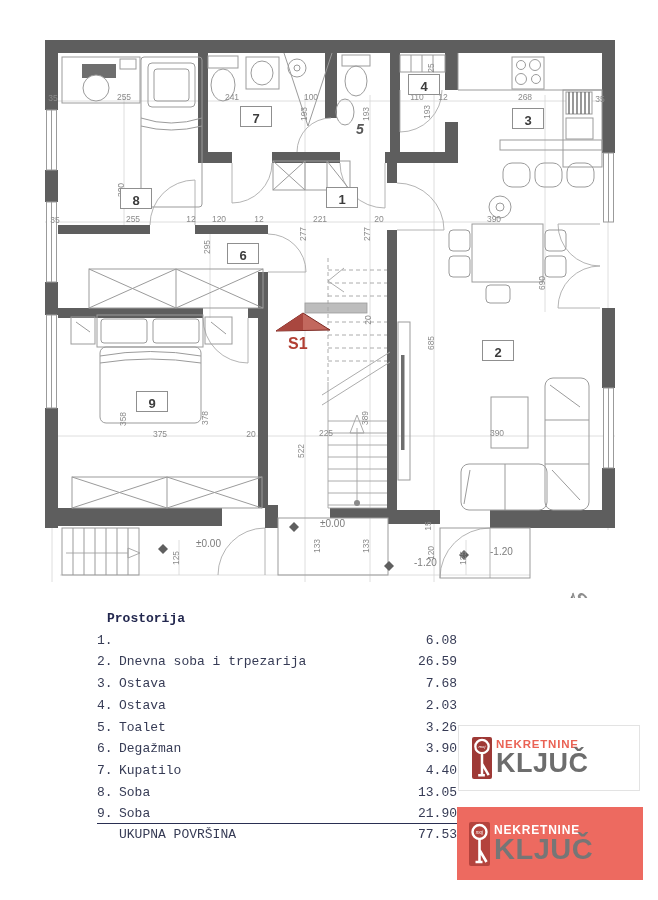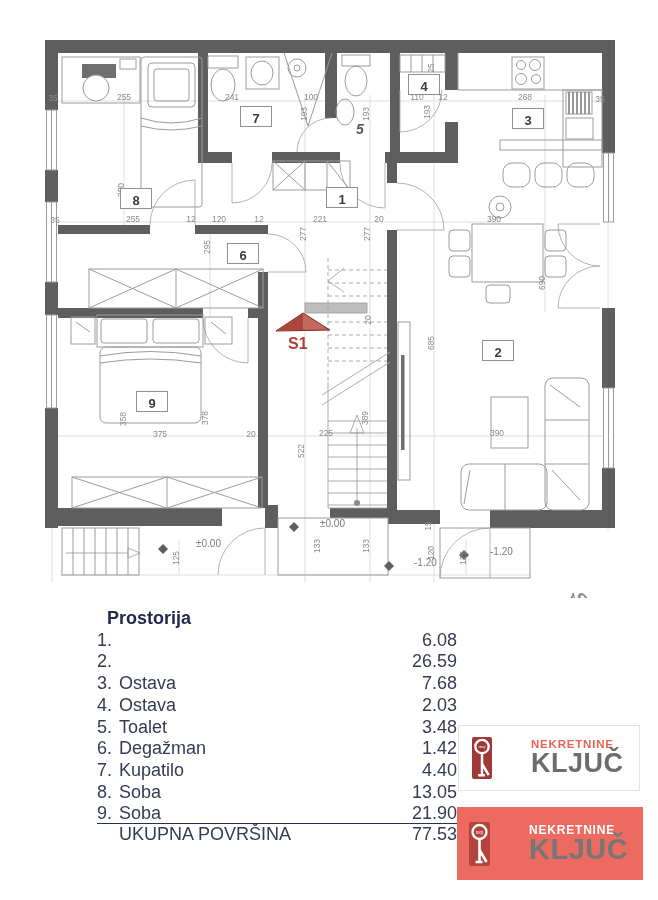--- a/index.html
+++ b/index.html
@@ -20,33 +20,33 @@
   .dim{font:8.5px "Liberation Sans",sans-serif;fill:#8b8b8b;text-anchor:middle;}
   .roombox{fill:#ffffff;stroke:#8f8f8f;stroke-width:1;}
   .roomnum{font:bold 13px "Liberation Sans",sans-serif;fill:#3c3c3c;text-anchor:middle;}
   .roomnum.unboxed{font:italic bold 14px "Liberation Sans",sans-serif;fill:#585858;}
   .elev{font:10px "Liberation Sans",sans-serif;fill:#7c7c7c;}
   .marker-label{font:bold 16px "Liberation Sans",sans-serif;fill:#b23f33;}
   .compass-label{font:bold 19px "Liberation Sans",sans-serif;fill:#8d8d8d;}
 
   
   .area-table{position:absolute;left:97px;top:608px;width:360px;
-    font-family:Liberation Sans, sans-serif;
-    font-size:18px;line-height:21.7px;color:#363b55;}
+    font-family:Liberation Mono, monospace;
+    font-size:13px;line-height:21.7px;color:#363b55;}
   .thead{display:flex;font-weight:bold;color:#23284f;}
   .thead .h-room{margin-left:10px;}
   .thead .h-area{margin-left:auto;}
   .trow{display:flex;}
   .rnum{width:22px;flex:none;}
   .rarea{margin-left:auto;}
   .tdivider{border-top:1.6px solid #2a2f52;margin-top:-2px;}
   .trow.total .rname{}
 
   
-  .logo{position:absolute;display:flex;align-items:center;box-sizing:border-box;gap:35px;}
+  .logo{position:absolute;display:flex;align-items:center;box-sizing:border-box;}
   .logo-light{left:458px;top:725px;width:182px;height:66px;background:#ffffff;
     border:1px solid #e3e3e3;padding-left:13px;}
   .logo-red{left:457px;top:807px;width:186px;height:73px;background:#ed6a60;
     padding-left:12px;}
   .key-tile{flex:none;border-radius:2px;margin-right:4px;display:block;}
   .logo-light .key-tile{width:20px;height:42px;background:#9e3936;}
   .logo-red .key-tile{width:21px;height:44px;background:#b4433d;}
   .logo-text{display:flex;flex-direction:column;justify-content:center;}
   .brand-top{font-weight:bold;letter-spacing:0.8px;line-height:1;}
   .logo-light .brand-top{color:#ea6254;font-size:11.5px;}
@@ -340,41 +340,42 @@
   <div class="thead">
     <span class="h-room">Prostorija</span>
   </div>
   <div id="rows">
       <div class="trow">
         <span class="rnum">1.</span>
         <span class="rarea">6.08</span>
       </div>
       <div class="trow">
         <span class="rnum">2.</span>
+        <span class="rname">Dnevna soba i trpezarija</span>
         <span class="rarea">26.59</span>
       </div>
       <div class="trow">
         <span class="rnum">3.</span>
         <span class="rname">Ostava</span>
         <span class="rarea">7.68</span>
       </div>
       <div class="trow">
         <span class="rnum">4.</span>
         <span class="rname">Ostava</span>
         <span class="rarea">2.03</span>
       </div>
       <div class="trow">
         <span class="rnum">5.</span>
         <span class="rname">Toalet</span>
-        <span class="rarea">3.48</span>
+        <span class="rarea">3.26</span>
       </div>
       <div class="trow">
         <span class="rnum">6.</span>
         <span class="rname">Degažman</span>
-        <span class="rarea">1.42</span>
+        <span class="rarea">3.90</span>
       </div>
       <div class="trow">
         <span class="rnum">7.</span>
         <span class="rname">Kupatilo</span>
         <span class="rarea">4.40</span>
       </div>
       <div class="trow">
         <span class="rnum">8.</span>
         <span class="rname">Soba</span>
         <span class="rarea">13.05</span>

